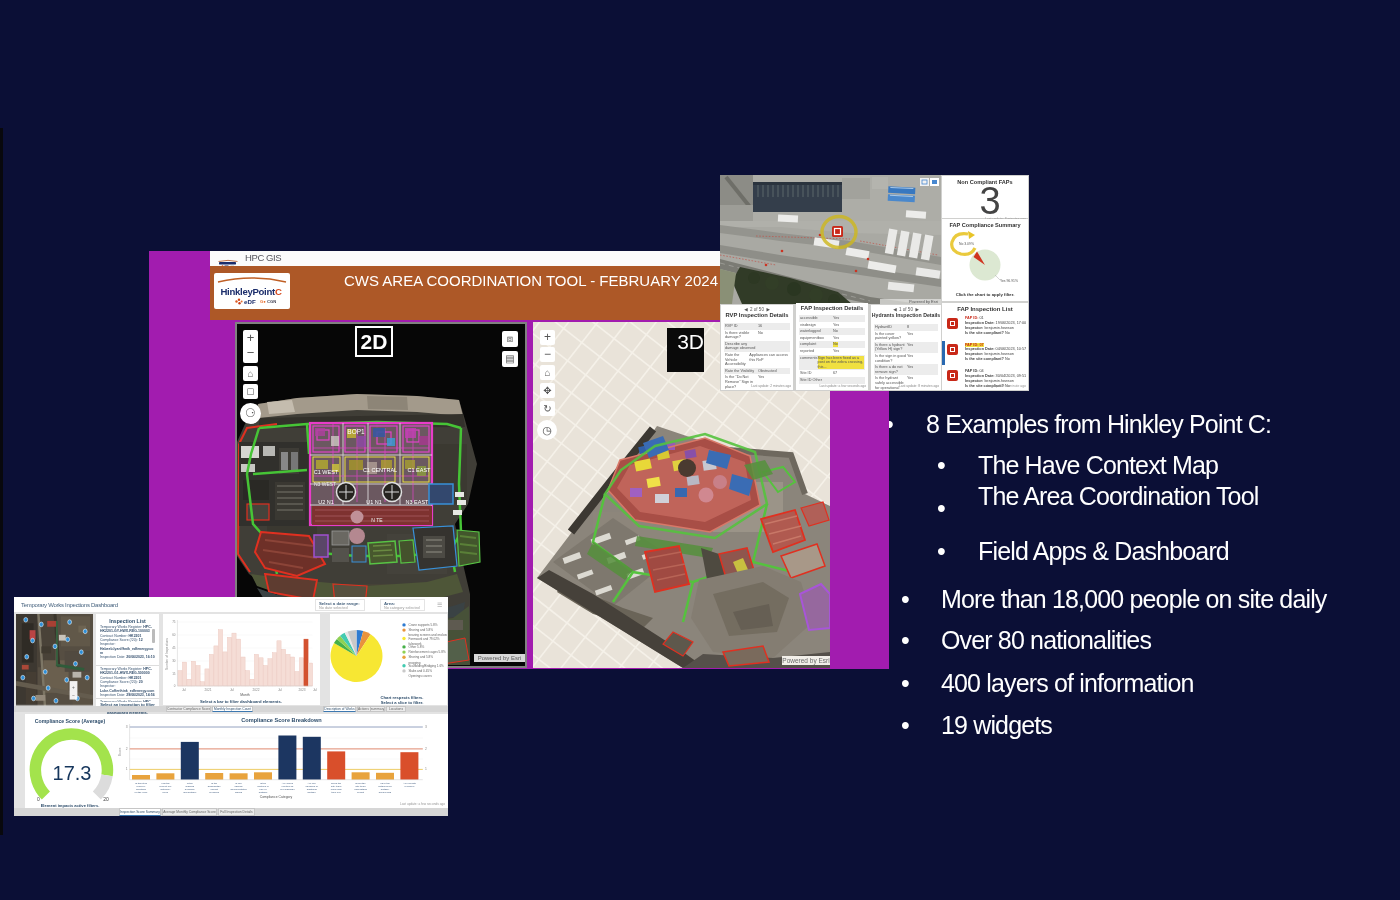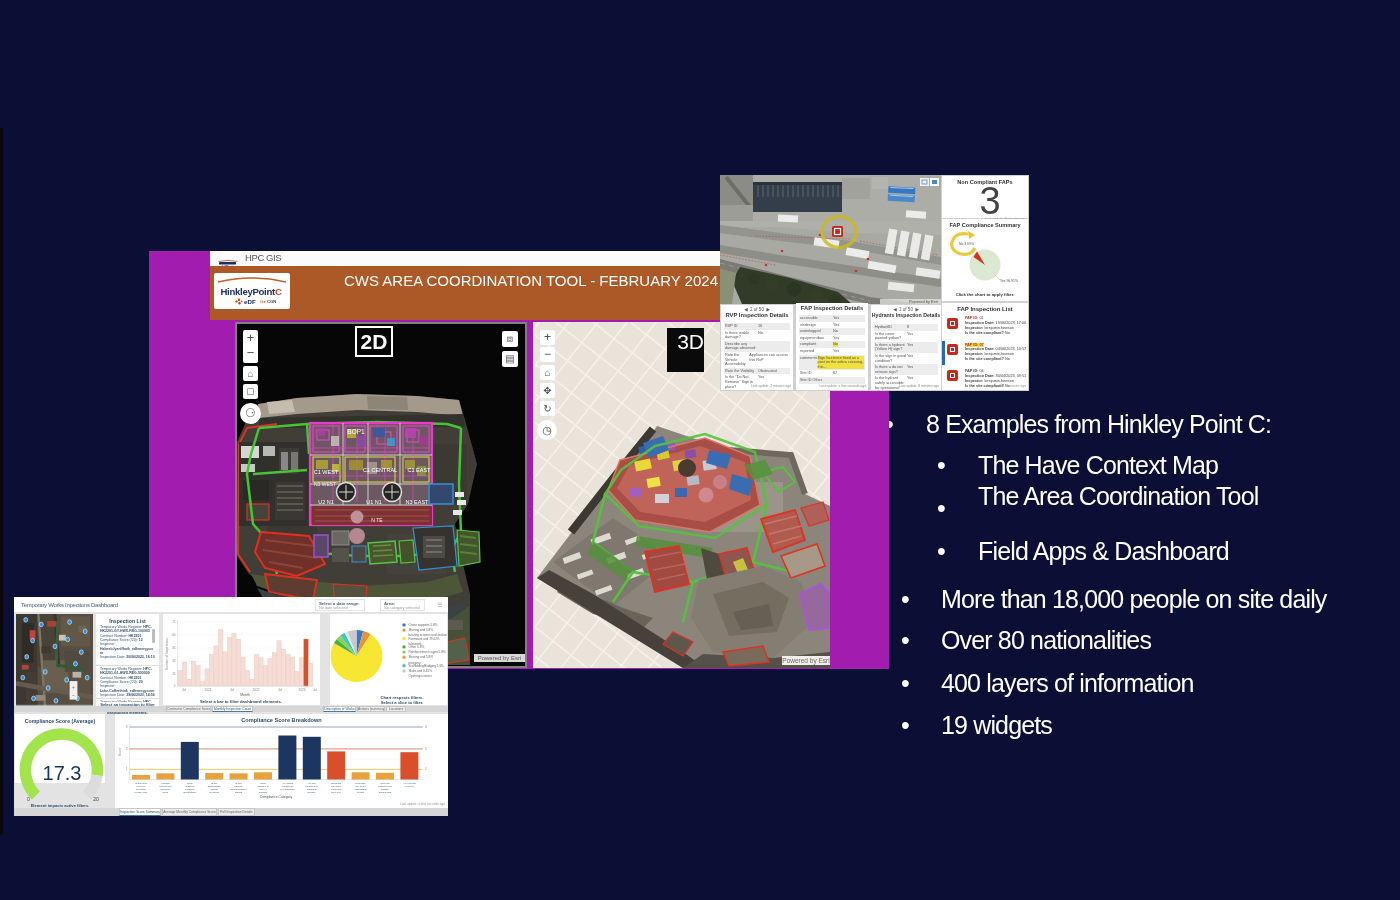--- a/index.html
+++ b/index.html
@@ -828,21 +828,21 @@
     </div>
 
     <div class="abs" style="left:0;top:108.5px;width:434px;height:6.5px;background:#d6d6d6;">
       <div class="abs" style="left:152px;top:0;width:45px;height:6.5px;background:#ebebeb;border:0.5px solid #c6c6c6;font-size:3.3px;color:#666;text-align:center;line-height:5.5px;white-space:nowrap;overflow:hidden;">Contractor Compliance Score</div>
       <div class="abs" style="left:198px;top:0;width:41px;height:6.5px;background:#fff;border:0.5px solid #c6c6c6;border-bottom:1px solid #3d78b0;font-size:3.3px;color:#2e4d6b;text-align:center;line-height:5.5px;white-space:nowrap;overflow:hidden;">Monthly Inspection Count</div>
       <div class="abs" style="left:309px;top:0;width:33px;height:6.5px;background:#fff;border:0.5px solid #c6c6c6;border-bottom:1px solid #3d78b0;font-size:3.3px;color:#2e4d6b;text-align:center;line-height:5.5px;white-space:nowrap;overflow:hidden;">Description of Works</div>
       <div class="abs" style="left:343px;top:0;width:28px;height:6.5px;background:#ebebeb;border:0.5px solid #c6c6c6;font-size:3.3px;color:#666;text-align:center;line-height:5.5px;white-space:nowrap;overflow:hidden;">Actions (summary)</div>
       <div class="abs" style="left:372px;top:0;width:20px;height:6.5px;background:#ebebeb;border:0.5px solid #c6c6c6;font-size:3.3px;color:#666;text-align:center;line-height:5.5px;white-space:nowrap;overflow:hidden;">Locations</div>
     </div>
 
-    <div class="abs" style="left:1px;top:117px;width:90px;height:69px;background:#fff;">
+    <div class="abs" style="left:11px;top:117px;width:90px;height:94px;background:#fff;">
       <div style="text-align:center;font-size:5.2px;font-weight:bold;color:#2e4d6b;margin-top:3.5px;">Compliance Score (Average)</div>
       <svg class="abs" style="left:0;top:0;" width="90" height="94" viewBox="0 0 90 94">
         <g id="gauge">
             <path d="M20.91 81.49 A36.05 36.05 0 1 1 82.04 61.39" fill="none" stroke="#a3e34c" stroke-width="11.5"></path>
             <path d="M82.04 61.39 A36.05 36.05 0 0 1 71.89 81.49" fill="none" stroke="#dcdcdc" stroke-width="11.5"></path>
           </g>
         <text x="47" y="66" font-size="20" fill="#16365c" text-anchor="middle">17.3</text>
         <text x="13.4" y="87" font-size="5" fill="#444" text-anchor="middle">0</text>
         <text x="81" y="87" font-size="5" fill="#444" text-anchor="middle">20</text>
       </svg>

